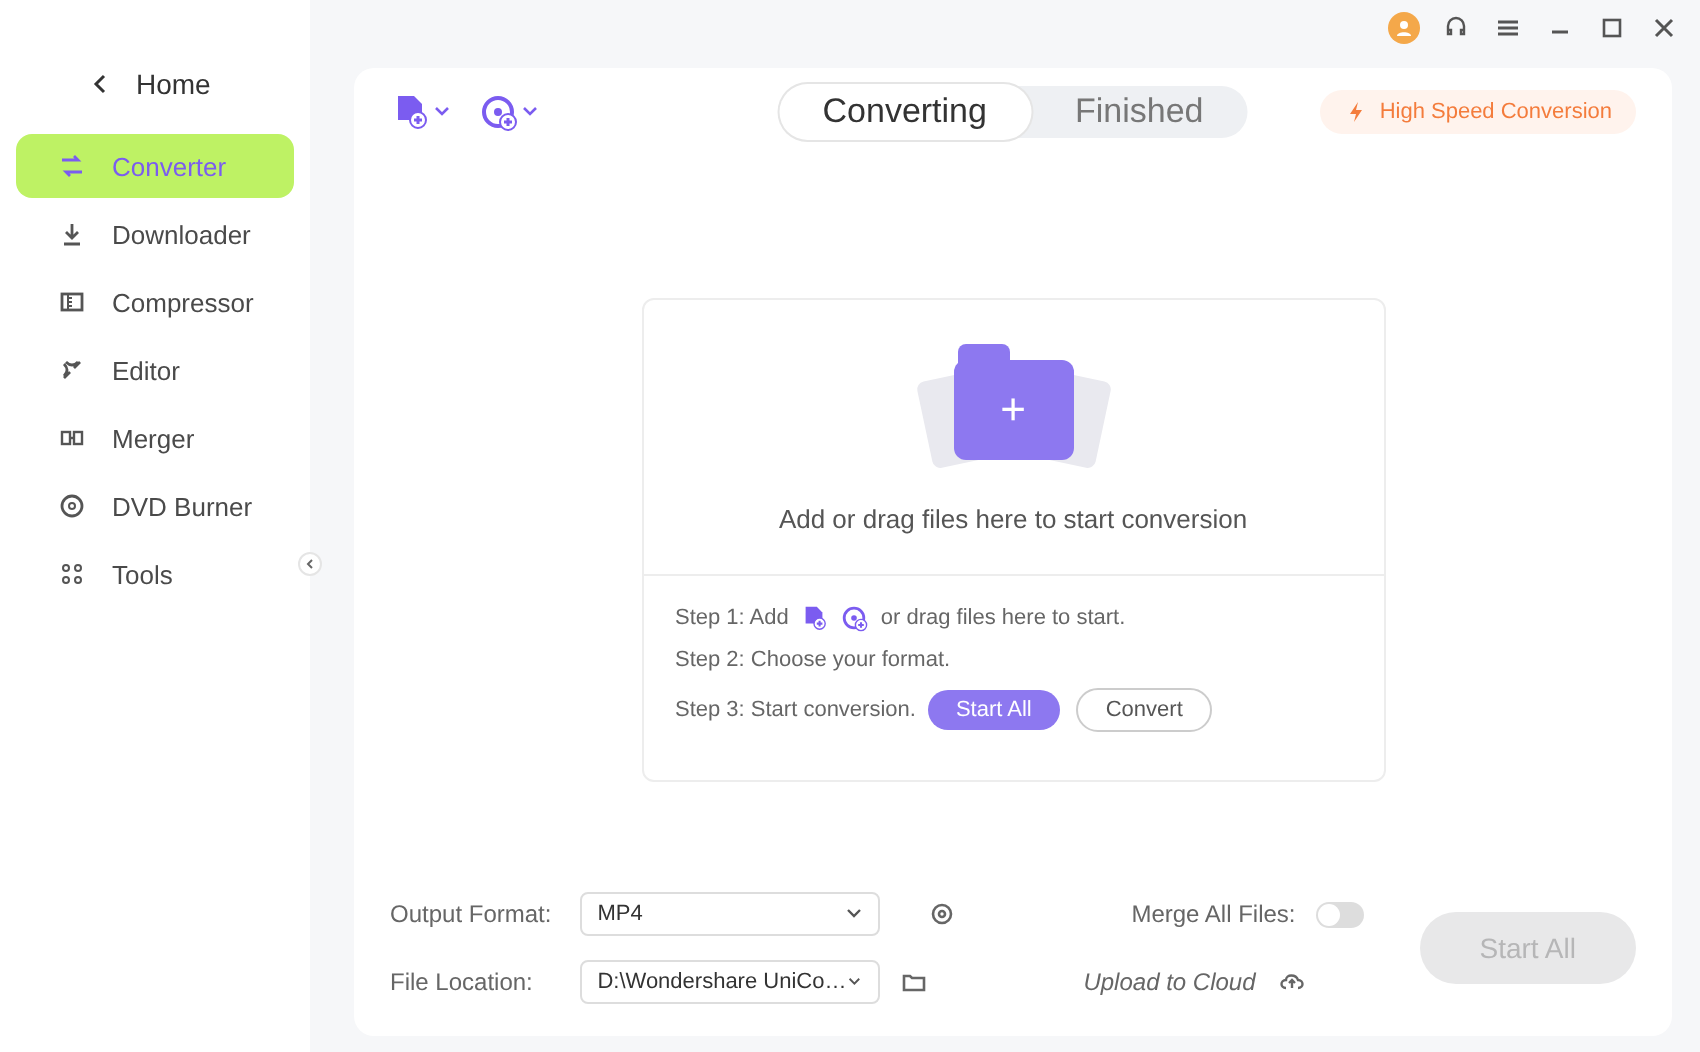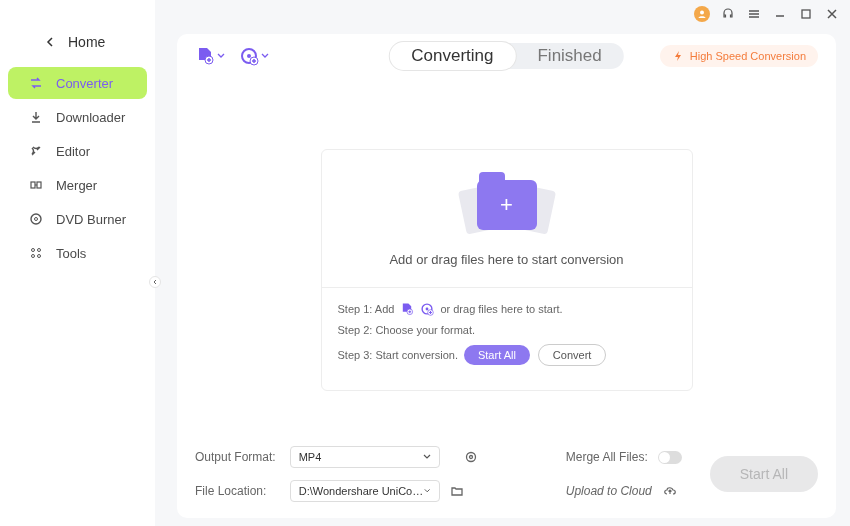--- a/index.html
+++ b/index.html
@@ -72,20 +72,29 @@
     <span class="ic">
         <svg width="14" height="14" viewBox="0 0 14 14">
           <path d="M7 2 L7 9 M4 6 L7 9 L10 6 M3 12 L11 12" stroke="currentColor" stroke-width="1.4" fill="none"></path>
         </svg>
       </span>
     <span>Downloader</span>
   </div>
   <div class="nav-item">
     <span class="ic">
         <svg width="14" height="14" viewBox="0 0 14 14">
+          <rect x="2" y="3" width="10" height="8" stroke="currentColor" stroke-width="1.4" fill="none"></rect>
+          <path d="M5 3 L5 11 M5 5 L7 5 M5 7 L7 7 M5 9 L7 9" stroke="currentColor" stroke-width="1"></path>
+        </svg>
+      </span>
+    <span>Compressor</span>
+  </div>
+  <div class="nav-item">
+    <span class="ic">
+        <svg width="14" height="14" viewBox="0 0 14 14">
           <path d="M3 11 L6 8 M11 3 L8 6 M4 3 C6 5 8 5 10 3 M3 4 C5 6 5 8 3 10" stroke="currentColor" stroke-width="1.4" fill="none"></path>
         </svg>
       </span>
     <span>Editor</span>
   </div>
   <div class="nav-item">
     <span class="ic">
         <svg width="14" height="14" viewBox="0 0 14 14">
           <rect x="2" y="4" width="4" height="6" stroke="currentColor" stroke-width="1.2" fill="none"></rect>
           <rect x="8" y="4" width="4" height="6" stroke="currentColor" stroke-width="1.2" fill="none"></rect>
@@ -245,21 +254,21 @@
               <path d="M1 2 L4 5 L7 2" stroke="#555" stroke-width="1.2" fill="none"></path>
             </svg>
         </div>
         <span class="ic-gear">
             <svg width="14" height="14" viewBox="0 0 14 14">
               <circle cx="7" cy="7" r="4.5" stroke="#666" stroke-width="1.3" fill="none"></circle>
               <circle cx="7" cy="7" r="1.5" stroke="#666" stroke-width="1.3" fill="none"></circle>
             </svg>
           </span>
       </div>
-      <div style="display:flex;align-items:center;gap:10px;">
+      <div style="display:flex;align-items:center;gap:10px;margin-left:24px;">
         <span class="bottom-label">Merge All Files:</span>
         <div class="toggle"></div>
       </div>
       <div></div>
       <button class="start-all">Start All</button>
 
       <span class="bottom-label">File Location:</span>
       <div style="display:flex;align-items:center;gap:10px;">
         <div class="combo">
           <span style="overflow:hidden;text-overflow:ellipsis;white-space:nowrap;">D:\Wondershare UniConverter 1</span>

